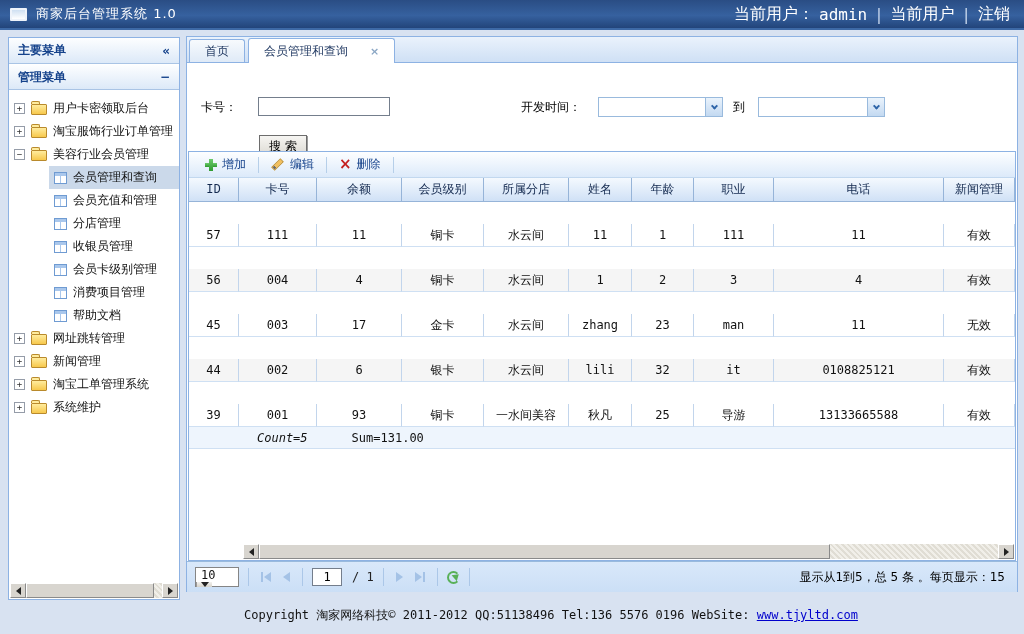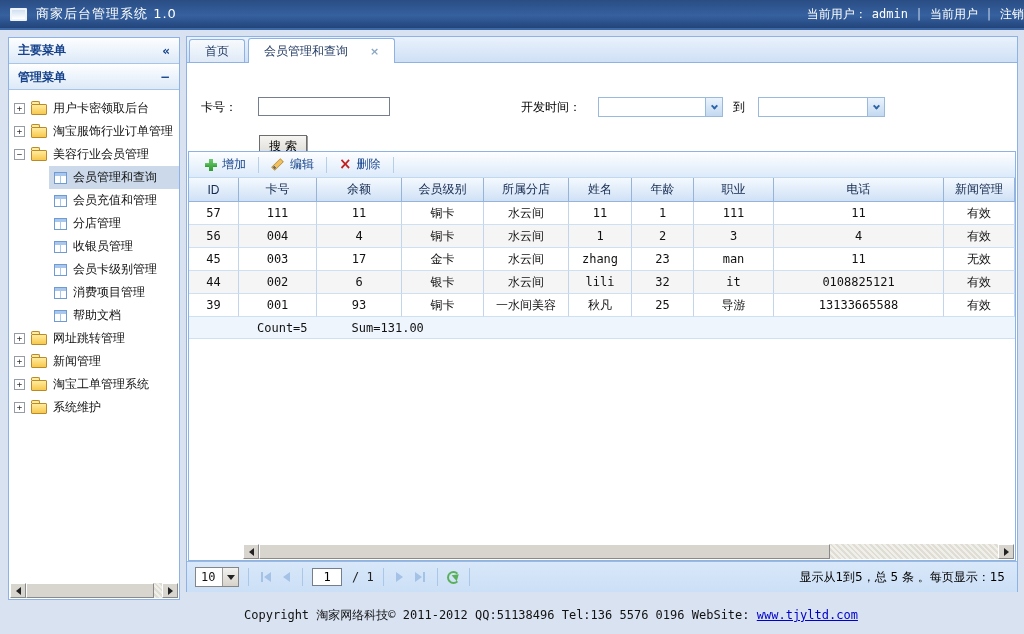--- a/index.html
+++ b/index.html
@@ -16,21 +16,21 @@
     background:linear-gradient(180deg,#2a4d84 0%,#36619f 55%,#22447a 100%);
     border-bottom:2px solid #3d69a6;
     display:flex; align-items:center; color:#fff;
   }
   .win-icon {
     width:17px; height:13px; margin-left:10px;
     background:linear-gradient(180deg,#cfe0f2,#ffffff);
     border:2px solid #eef3fa; border-radius:1px;
   }
   .app-title { margin-left:9px; font-size:13px; letter-spacing:1px; }
-  .topbar-right { margin-left:auto; display:flex; align-items:center; gap:9px; font-size:12px; }
+  .topbar-right { margin-left:auto; display:flex; align-items:center; gap:9px; padding-right:14px; font-size:16px; }
   .topbar-right a { color:#fff; text-decoration:none; cursor:pointer; }
   .sep { color:#c6d6ec; }
   
   .sidebar {
     position:absolute; left:8px; top:37px; width:172px; height:563px;
     background:#fff; border:1px solid #8db2e3;
   }
   .acc-header {
     height:26px; display:flex; align-items:center; padding:0 9px;
     background:linear-gradient(180deg,#fdfeff,#dce9f8);
@@ -126,36 +126,36 @@
   .icon-plus { width:12px; height:12px; position:relative; margin-right:5px; }
   .icon-plus::before { content:""; position:absolute; left:0; top:4px; width:12px; height:4px; background:linear-gradient(180deg,#6cc96c,#2f9b2f); }
   .icon-plus::after  { content:""; position:absolute; left:4px; top:0; width:4px; height:12px; background:linear-gradient(180deg,#6cc96c,#2f9b2f); }
   .icon-pencil { width:13px; height:5px; background:linear-gradient(90deg,#6b6b6b 0 2px,#f5c05a 2px); border:1px solid #c2912f; transform:rotate(-45deg); margin-right:6px; }
   .icon-del { color:#c41f1f; font-weight:bold; font-size:15px; line-height:15px; margin-right:5px; }
   .hrow { display:flex; height:24px; }
   .hcell {
     background:linear-gradient(180deg,#f4f9fe,#d0e1f6);
     border-right:1px solid #96b4d8; border-bottom:1px solid #96b4d8;
     display:flex; align-items:center; justify-content:center;
-    color:#12284e; font-family:Liberation Sans, sans-serif;
-  }
-  .drow { display:flex; height:23px; background:#fff; cursor:default; }
+    color:#12284e; font-family:Liberation Mono, monospace;
+  }
+  .drow { display:flex; height:23px; background:#fff; cursor:default;margin-top:22px; }
   .drow.alt { background:#f5f5f5; }
   .dcell {
     border-right:1px solid #c2d5ec; border-bottom:1px solid #cfe0f3;
     display:flex; align-items:center; justify-content:center;
     color:#111; font-family:"DejaVu Sans Mono",monospace; overflow:hidden; white-space:nowrap;
   }
   .c0{width:50px}.c1{width:78px}.c2{width:85px}.c3{width:82px}.c4{width:85px}
   .c5{width:63px}.c6{width:62px}.c7{width:80px}.c8{width:170px}.c9{flex:1}
   .sumrow {
     height:22px; background:#eef5fd; border-bottom:1px solid #cfe0f3;
     display:flex; align-items:center; font-family:"DejaVu Sans Mono",monospace; color:#111;
   }
-  .sum-count { margin-left:68px; }
+  .sum-count { margin-left:68px;font-style:italic; }
   .sum-sum { margin-left:44px; }
   
   .hscroll { position:absolute; bottom:1px; height:15px; display:flex; }
   .grid-hscroll { left:54px; right:1px; }
   .side-hscroll { position:absolute; bottom:1px; left:1px; right:1px; height:15px; display:flex; }
   .sb-btn {
     width:16px; height:15px; flex:none; background:#d8d5cf;
     border:1px solid; border-color:#ffffff #8a8a8a #8a8a8a #ffffff;
     display:flex; align-items:center; justify-content:center; cursor:pointer;
   }
@@ -163,21 +163,21 @@
   .sb-track { flex:1; background:repeating-linear-gradient(45deg,#f1efe9 0 2px,#e0ddd4 2px 4px); }
   .s-tri-l { width:0; height:0; border:4px solid transparent; border-right:5px solid #222; border-left:none; }
   .s-tri-r { width:0; height:0; border:4px solid transparent; border-left:5px solid #222; border-right:none; }
   
   .pagebar {
     position:absolute; left:0; right:0; top:524px; height:31px;
     background:linear-gradient(180deg,#d9e8fa,#cbdff6);
     border-top:1px solid #99badd;
     display:flex; align-items:center; padding:0 8px; gap:6px;
   }
-  .mini-select { width:44px; height:20px; border:1px solid #858585; background:#fff; display:flex; align-items:center; cursor:pointer; }
+  .mini-select { width:44px; height:20px; border:1px solid #858585; background:#fff; display:flex; align-items:flex-start; cursor:pointer;flex-direction:column; }
   .mini-select .val { flex:1; padding-left:5px; font-family:"DejaVu Sans Mono",monospace; }
   .mini-select .btn { width:16px; height:100%; background:linear-gradient(180deg,#f3f2ef,#d6d2ca); border-left:1px solid #9a9a9a; display:flex; align-items:center; justify-content:center; }
   .tri-dn { width:0; height:0; border:4px solid transparent; border-top:5px solid #222; border-bottom:none; }
   .pg-sep { width:1px; height:18px; background:#abc7e8; margin:0 3px; }
   .pg-btn { display:flex; align-items:center; gap:1px; padding:3px; cursor:pointer; }
   .tri-l { width:0; height:0; border:5px solid transparent; border-right:7px solid #a4c2e6; border-left:none; }
   .tri-r { width:0; height:0; border:5px solid transparent; border-left:7px solid #a4c2e6; border-right:none; }
   .vbar { width:2px; height:10px; background:#a4c2e6; }
   .page-input { position:static; width:30px; height:18px; text-align:center; }
   .page-total { color:#222; font-family:"DejaVu Sans Mono",monospace; margin-left:4px; }

